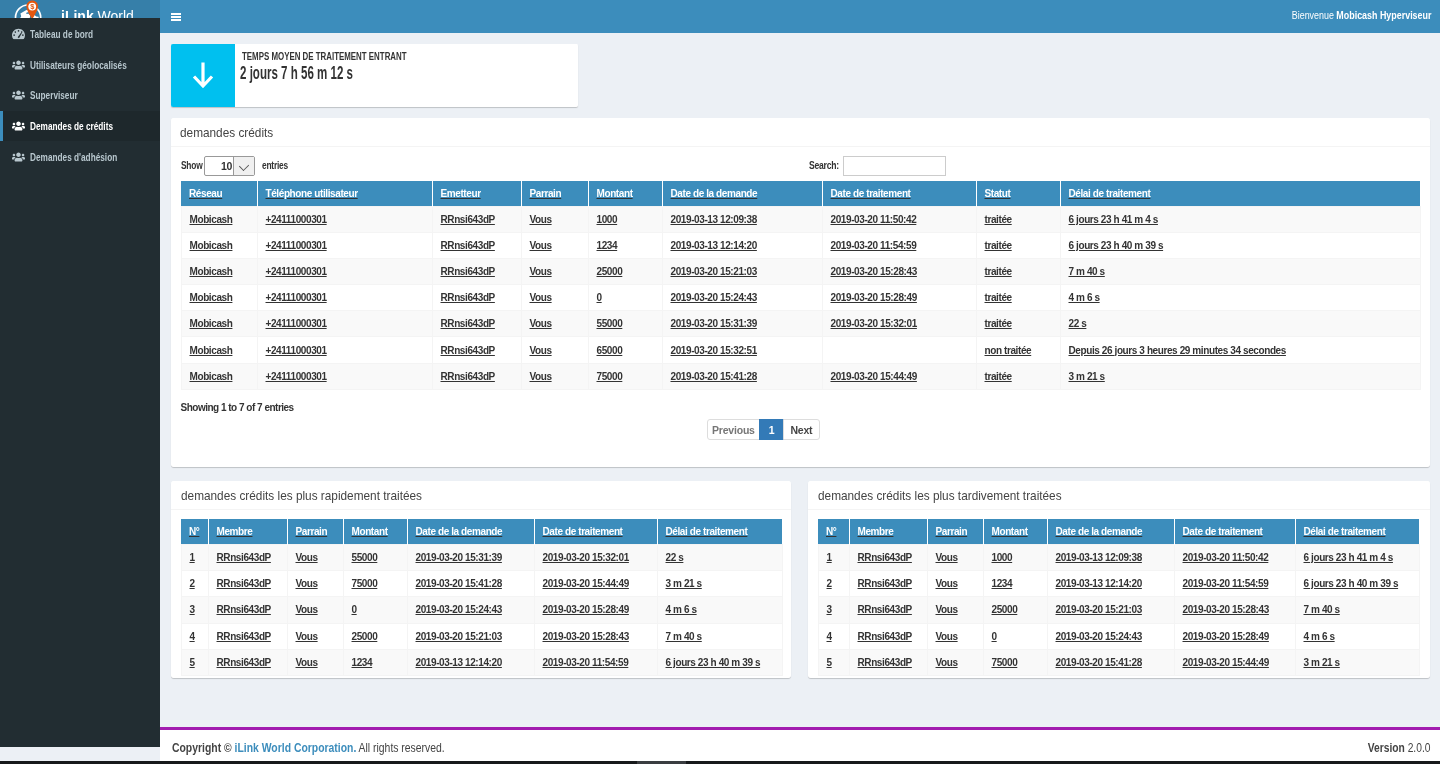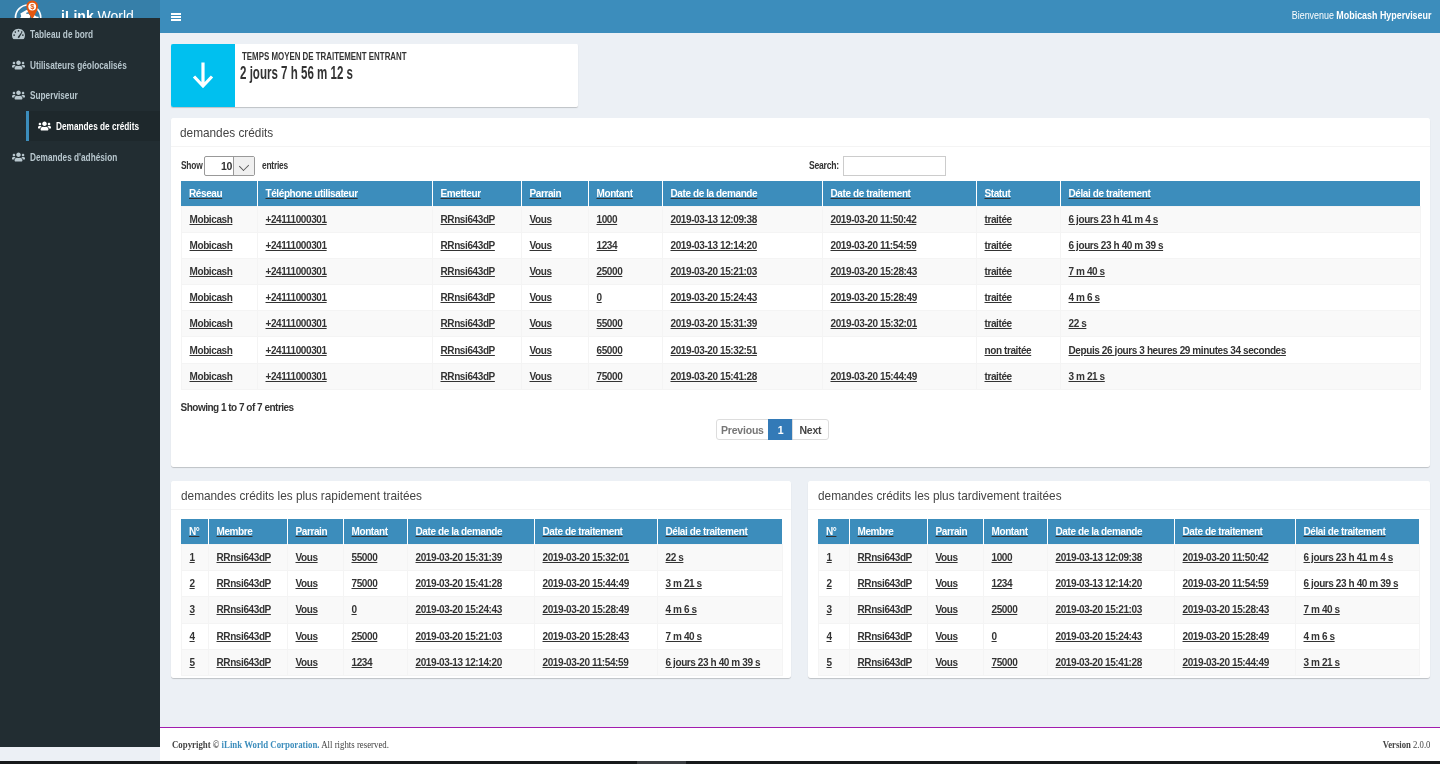--- a/index.html
+++ b/index.html
@@ -14,21 +14,21 @@
 .logo-text b { font-weight:bold; }
 .hamburger { position:absolute; left:171px; top:12.7px; width:9.5px; }
 .hamburger div { height:1.9px; background:#fff; margin-bottom:1.3px; }
 .welcome { position:absolute; right:9px; top:9px; font-size:11px; color:#fff; }
 .welcome span.in { display:inline-block; transform:scaleX(0.81); transform-origin:100% 50%; white-space:nowrap; }
 
 
 .sidebar { left:0; top:33px; width:160px; height:729px; background:#222d32; }
 .menu { list-style:none; margin-top:1px; }
 .menu li { height:30.6px; position:relative; color:#b8c7ce; font-size:11px; font-weight:600; border-left:3px solid transparent; }
-.menu li.active { background:#1e282c; color:#fff; border-left-color:#3c8dbc; font-weight:700;margin-left:26px; }
+.menu li.active { background:#1e282c; color:#fff; border-left-color:#3c8dbc; font-weight:700; }
 .menu li .ic { position:absolute; left:9px; top:50%; transform:translateY(-50%); width:13px; height:13px; }
 .menu li .tx { position:absolute; left:26.5px; top:50%; transform:translateY(-50%) scaleX(0.75); transform-origin:0 50%; white-space:nowrap; }
 
 
 .info-box { left:171px; top:43.5px; width:407px; height:63.5px; background:#fff; border-radius:2px; box-shadow:0 1px 1px rgba(0,0,0,0.1); }
 .info-icon { position:absolute; left:0; top:0; width:64px; height:63.5px; background:#00c0ef; border-radius:2px 0 0 2px; }
 .info-icon svg { position:absolute; left:50%; top:50%; transform:translate(-50%,-50%); }
 .info-label { position:absolute; left:71px; top:7px; font-size:10px; font-weight:700; color:#333; transform:scaleX(0.79); transform-origin:0 0; white-space:nowrap; }
 .info-value { position:absolute; left:68.5px; top:19px; font-size:17.5px; font-weight:700; color:#333; transform:scaleX(0.66); transform-origin:0 0; white-space:nowrap; }
 
@@ -500,29 +500,29 @@
 
 table { border-collapse:collapse; table-layout:fixed; font-size:10px; letter-spacing:-0.4px;text-decoration:underline; }
 th { background:#3c8dbc; color:#fff; text-align:left; font-weight:700; height:25.5px; padding:0 0 0 8px; border-right:1px solid #fff; font-size:10px; overflow:hidden; white-space:nowrap; }
 th:last-child { border-right:none; }
 td { height:26.2px; padding:0 0 0 8px; font-weight:700; color:#333; border:1px solid #f4f4f4; overflow:hidden; white-space:nowrap; }
 tr.odd td { background:#f9f9f9; }
 .tbl-main { position:absolute; left:10px; top:63px; width:1239px; }
 .tbl-sub { position:absolute; left:9.5px; top:38.5px; width:601px; }
 
 .dt-info { position:absolute; left:10px; top:284px; font-size:10px; letter-spacing:-0.5px; font-weight:700; color:#333; }
-.paginate { position:absolute; left:536px; top:301.5px; height:29px; font-size:10.5px; letter-spacing:-0.2px;margin-left:9px; }
+.paginate { position:absolute; left:536px; top:301.5px; height:29px; font-size:10.5px; letter-spacing:-0.2px; }
 .paginate span { float:left; height:20.5px; line-height:20.5px; border:1px solid #ddd; background:#fff; padding:0 4.5px; color:#767676; font-weight:700; margin-left:-1px; }
 .paginate .prev { border-radius:3px 0 0 3px; margin-left:0; }
 .paginate .cur { padding:0 8.5px; }
 .paginate .next { border-radius:0 3px 3px 0; color:#444; padding:0 6.5px; }
 .paginate .cur { background:#337ab7; border-color:#337ab7; color:#fff; }
 
 
-.footer { left:160px; top:727px; width:1280px; height:33.5px; background:#fff; border-top:1px solid #a21caf; font-size:11px; color:#444;font-family:Liberation Serif, serif; }
+.footer { left:160px; top:727px; width:1280px; height:33.5px; background:#fff; border-top:3px solid #a21caf; font-size:13px; color:#444; }
 .footer .left { position:absolute; left:11.5px; top:10px; transform:scaleX(0.8); transform-origin:0 0; white-space:nowrap; }
 .footer .right { position:absolute; right:10px; top:10px; transform:scaleX(0.79); transform-origin:100% 0; white-space:nowrap; }
 .footer a { color:#3c8dbc; text-decoration:none; font-weight:700; }
 .darkstrip { left:0; top:760.5px; width:1440px; height:3.5px; background:#17191b; }
 .darkthumb { left:637px; top:761px; width:49px; height:3px; background:#3a3d40; }
 </style>
 
 
 <div class="abs navbar"></div>
 <div class="abs logo-area"></div>

